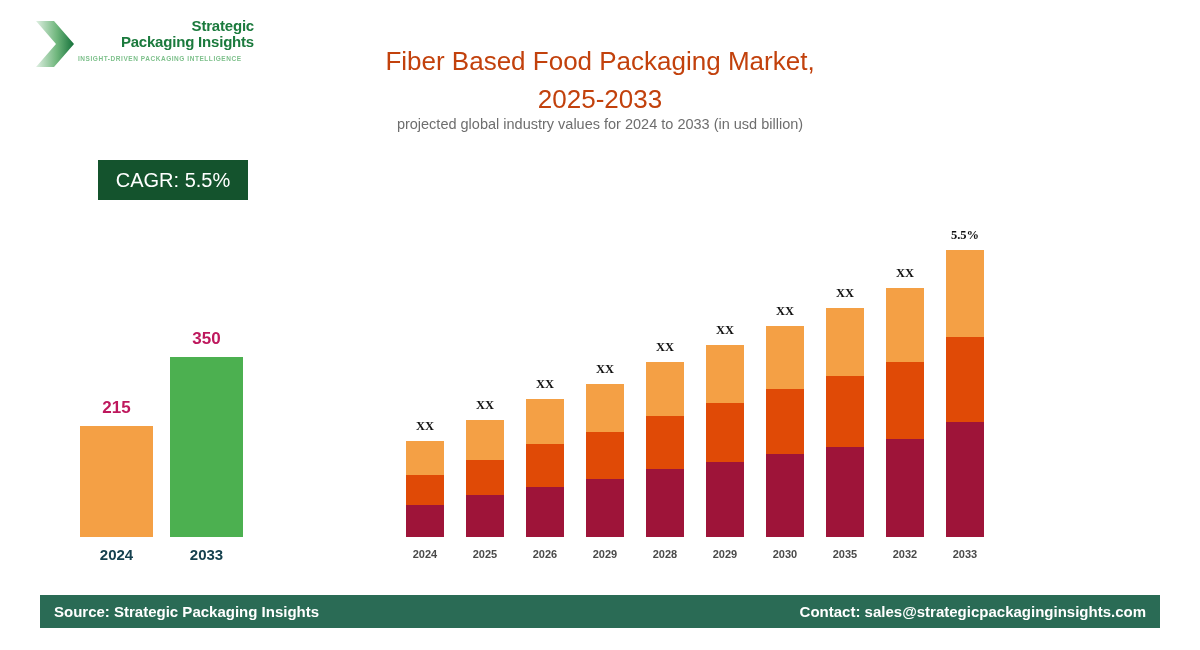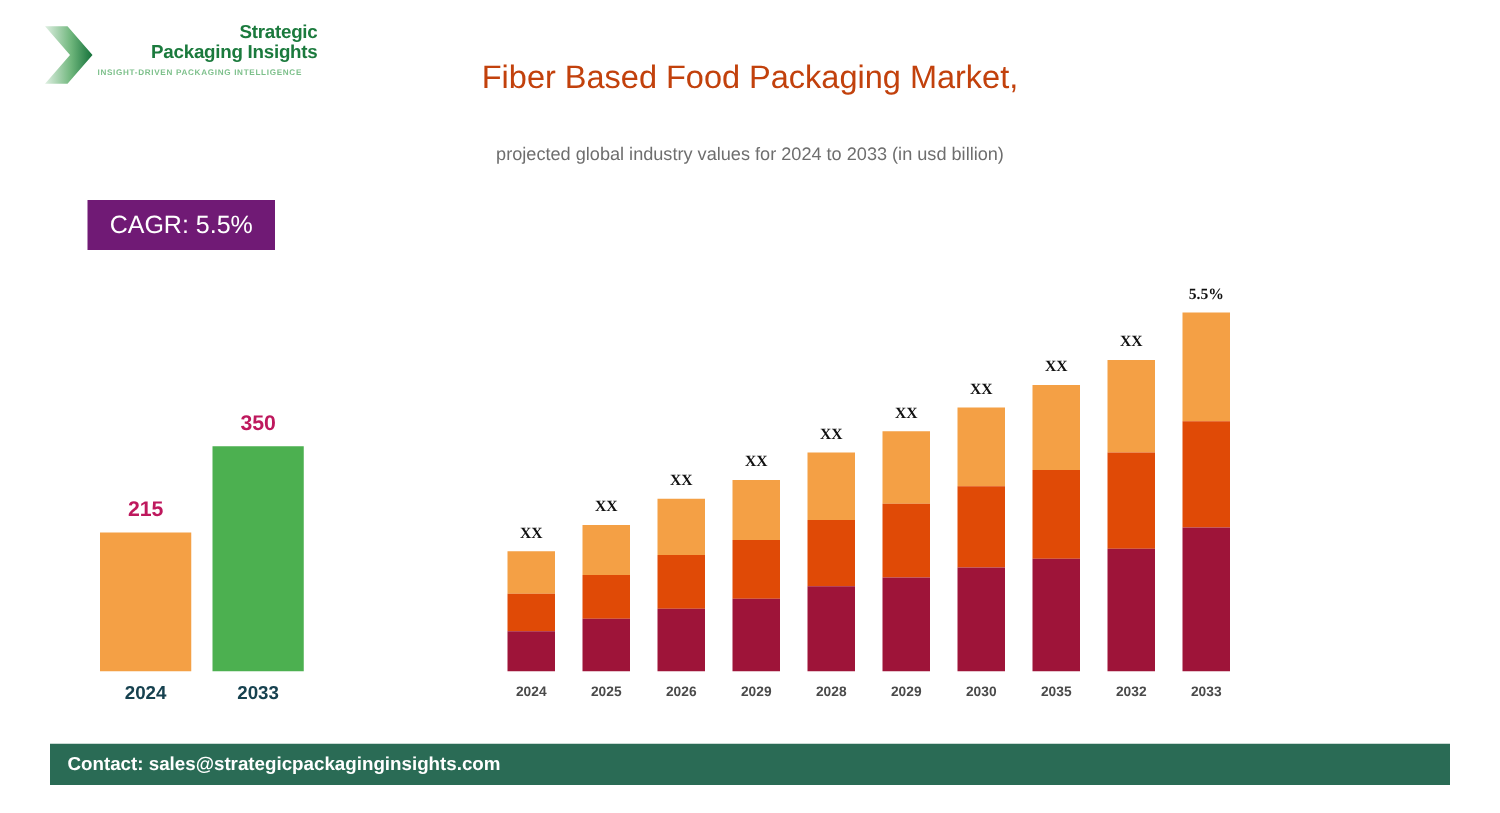--- a/index.html
+++ b/index.html
@@ -198,24 +198,25 @@
   </div>
   <div id="logo-text-block">
     <div class="logo-line">Strategic</div>
     <div class="logo-line">Packaging Insights</div>
     <div id="logo-tagline">INSIGHT-DRIVEN PACKAGING INTELLIGENCE</div>
   </div>
 </div>
 
 <div id="title" style="color: #c2410c;">
   <div>Fiber Based Food Packaging Market,</div>
+  <div>2025-2033</div>
 </div>
 <div id="subtitle" style="color: rgb(110, 110, 110);">projected global industry values for 2024 to 2033 (in usd billion)</div>
 
-<div id="cagr-badge" style="background: #701a75; color: rgb(255, 255, 255);">CAGR: 5.5%</div>
+<div id="cagr-badge" style="background: #14532d; color: rgb(255, 255, 255); margin-left: 28px;">CAGR: 5.5%</div>
 
 <div id="left-chart" class="chart-area">
     <div class="bar-col" style="left: 40px; width: 73px; height: 345px;">
       <div class="bar-stack" style="height: 111px;">
         <div class="seg" style="height: 111px; background: rgb(244, 160, 69);"></div>
       </div>
       <div class="bar-value" style="bottom: 147px;">215</div>
       <div class="bar-xlabel">2024</div>
     </div>
     <div class="bar-col" style="left: 130px; width: 73px; height: 345px;">
@@ -314,14 +315,15 @@
         <div class="seg" style="height: 87px; background: rgb(244, 160, 69);"></div>
         <div class="seg" style="height: 85px; background: rgb(224, 74, 6);"></div>
         <div class="seg" style="height: 115px; background: rgb(158, 20, 57);"></div>
       </div>
       <div class="bar-topmark" style="bottom: 322px;">5.5%</div>
       <div class="bar-xlabel-small">2033</div>
     </div>
   </div>
 
 <div id="footer" style="background: rgb(42, 107, 85);">
+  <div class="footer-text">Source: Strategic Packaging Insights</div>
   <div class="footer-text">Contact: sales@strategicpackaginginsights.com</div>
 </div>
 
 </body></html>

